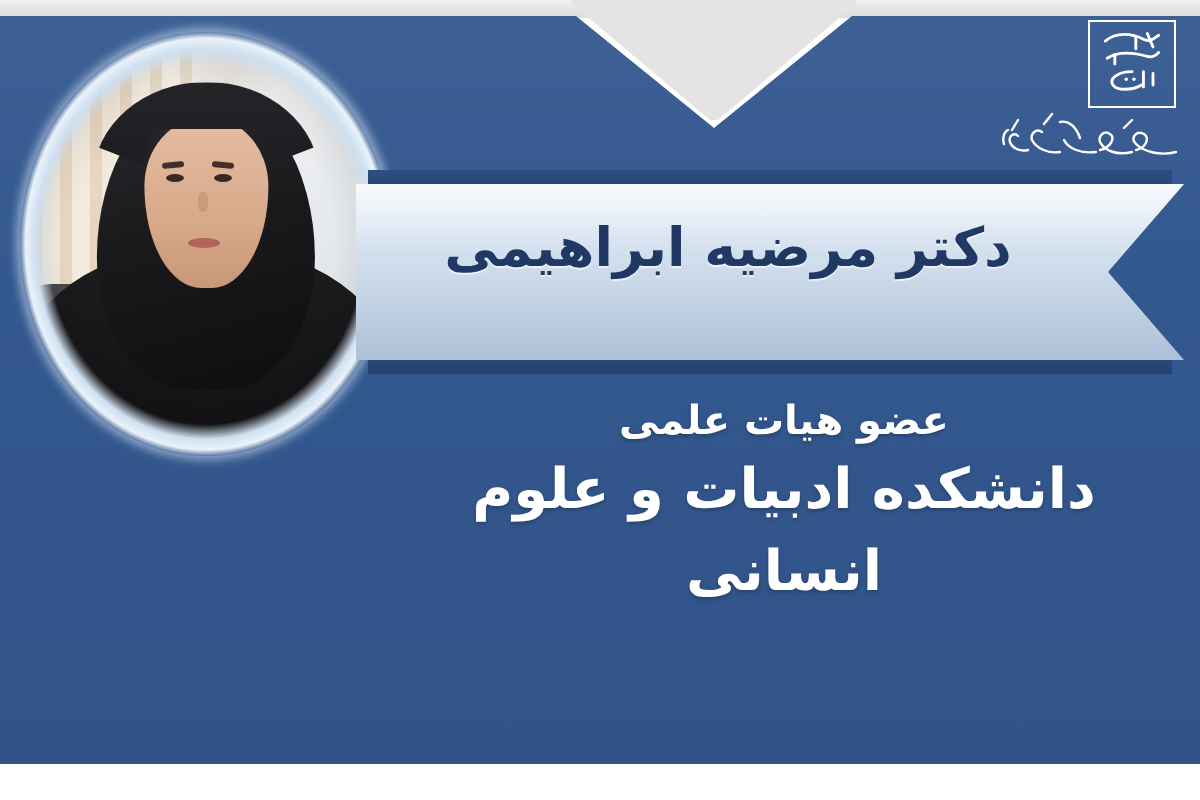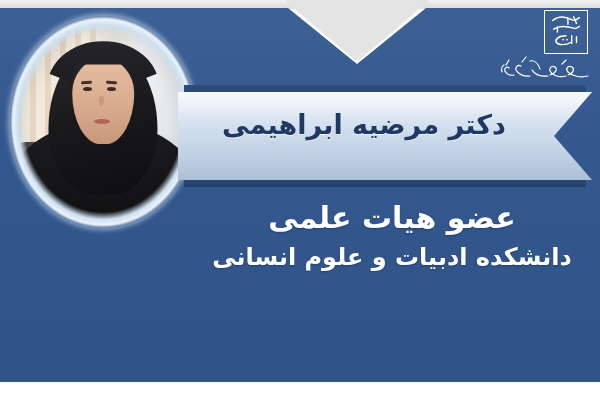--- a/index.html
+++ b/index.html
@@ -224,22 +224,22 @@
     position: absolute;
     left: 196px; top: 196px;
     width: 392px;
     text-align: center;
     direction: rtl;
     color: #ffffff;
     font-weight: bold;
     line-height: 1.45;
     text-shadow: 0 1px 2px rgba(0,0,0,0.25);
   }
-  .subtitle .line1 { font-size: 30px; }
-  .subtitle .line2 { font-size: 24px; }
+  .subtitle .line1 { font-size: 20px; }
+  .subtitle .line2 { font-size: 28px; }
 
   
   .logo {
     position: absolute;
     left: 496px; top: 6px;
     width: 98px; height: 78px;
     color: #ffffff;
   }
   .logo-mark {
     position: absolute;

